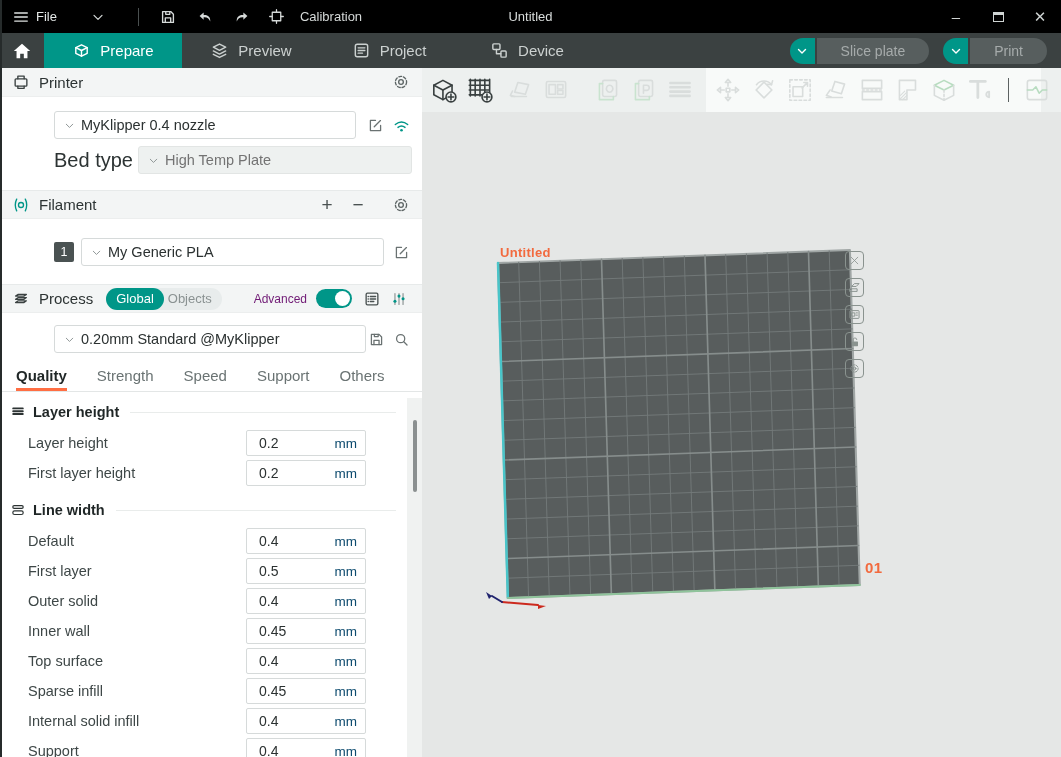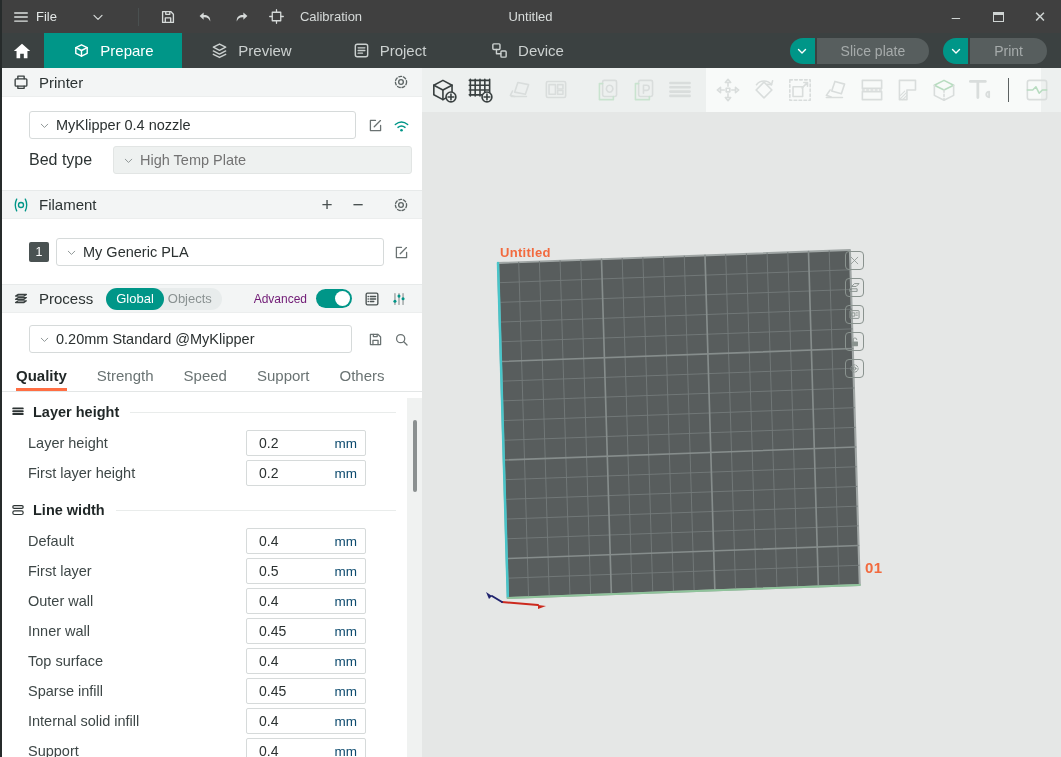--- a/index.html
+++ b/index.html
@@ -6,21 +6,21 @@
   html,body { margin:0; padding:0; }
   body {
     width:1061px; height:757px; overflow:hidden; position:relative;
     font-family:"Liberation Sans", sans-serif; background:#fff;
     -webkit-font-smoothing:antialiased;
   }
   svg { display:block; fill:none; stroke:currentColor; stroke-width:1.5; stroke-linecap:round; stroke-linejoin:round; }
   .win-edge { position:absolute; left:0; top:0; width:2px; height:757px; background:#262b2b; z-index:90; }
 
   
-  .titlebar { height:33px; background:#404040; display:flex; align-items:center; color:#dde1e0; position:relative; padding-left:12px; }
+  .titlebar { height:33px; background:#000000; display:flex; align-items:center; color:#dde1e0; position:relative; padding-left:12px; }
   .titlebar .menu-group { display:flex; align-items:center; gap:6px; }
   .file-label { font-size:13px; color:#e4e8e7; }
   .tb-divider { width:1px; height:18px; background:#4a5050; margin:0 14px 0 18px; }
   .tb-btn { width:30px; height:26px; display:flex; align-items:center; justify-content:center; color:#d6dad9; margin-right:7px; }
   .calib { display:flex; align-items:center; gap:15px; color:#d6dad9; font-size:13px; margin-left:4px; }
   .win-title { position:absolute; left:0; right:0; text-align:center; font-size:13px; color:#d9dddc; pointer-events:none; }
   .win-controls { margin-left:auto; display:flex; align-items:center; height:100%; position:relative; z-index:2; }
   .win-controls .wc { width:42px; height:100%; display:flex; align-items:center; justify-content:center; color:#cfd4d3; font-size:15px; }
   .max-glyph { width:11px; height:10px; border:1.2px solid #cfd4d3; border-top-width:3px; }
 
@@ -38,21 +38,21 @@
   .content { display:flex; height:689px; }
   .left-panel { width:422px; background:#fff; display:flex; flex-direction:column; position:relative; }
   .viewport { flex:1; background:#e5e7e6; position:relative; overflow:hidden; }
 
   
   .band { height:29px; background:#f3f5f5; border-top:1px solid #e7eaea; border-bottom:1px solid #eceeee; display:flex; align-items:center; padding:0 12px; color:#2c3333; font-size:15px; gap:9px; }
   .band .grow { flex:1; }
   .band-icon { color:#3a4141; display:flex; }
   .gear-icon { color:#5d6565; display:flex; }
   .pm { font-size:19px; color:#4a5252; width:22px; text-align:center; line-height:1; }
-  .row { display:flex; align-items:center; padding:0 10px 0 29px; }
+  .row { display:flex; align-items:center; padding:0 10px 0 14px;margin-left:40px; }
   .select { height:28px; border:1px solid #d6dada; border-radius:3px; background:#fff; display:flex; align-items:center; gap:5px; padding:0 8px; font-size:14.5px; color:#2b3131; min-width:0; }
   .select .chev { color:#8d9494; flex:none; }
   .select.disabled { background:#eef1f0; border-color:#e2e5e4; color:#737373; }
   .icon-btn { width:22px; height:22px; display:flex; align-items:center; justify-content:center; color:#6a7272; }
   .wifi { color:#009688; }
   .slot-badge { width:20px; height:20px; background:#4a5252; color:#fff; font-size:12.5px; display:flex; align-items:center; justify-content:center; border-radius:2px; flex:none; }
   .scope-pill { height:22px; background:#e8ecec; border-radius:11px; display:flex; align-items:center; font-size:13px; }
   .scope-seg { padding:0 10px; height:22px; display:flex; align-items:center; border-radius:11px; color:#8a9292; }
   .scope-seg.active { background:#009688; color:#fff; }
   .adv-label { font-size:12px; color:#701a75; }
@@ -248,21 +248,21 @@
       <span class="icon-btn wifi" style="margin-left:4px">
         <svg width="19" height="19" viewBox="0 0 20 20">
             <path d="M3.5 9 C7.5 5.7,12.5 5.7,16.5 9"></path>
             <path d="M6.3 12 C8.7 10.1,11.3 10.1,13.7 12"></path>
             <circle cx="10" cy="15" r="1.4" fill="currentColor" stroke="none"></circle>
           </svg>
       </span>
     </div>
 
     <div class="row" style="margin-top:7px">
-      <span style="width:84px; font-size:16px; color:#2c3333">Bed type</span>
+      <span style="width:84px; font-size:20px; color:#2c3333">Bed type</span>
       <div class="select disabled" style="flex:1">
         <span class="chev">
           <svg width="13" height="13" viewBox="0 0 20 20">
               <path d="M5 8 L10 13 L15 8"></path>
             </svg>
         </span>
         <span>High Temp Plate</span>
       </div>
     </div>
 
@@ -416,21 +416,21 @@
         </div>
       </div>
       <div class="set-row">
         <span class="set-label">First layer</span>
         <div class="val-box">
           <span class="val-num">0.5</span>
           <span class="val-unit">mm</span>
         </div>
       </div>
       <div class="set-row">
-        <span class="set-label">Outer wall</span>
+        <span class="set-label">Outer solid</span>
         <div class="val-box">
           <span class="val-num">0.4</span>
           <span class="val-unit">mm</span>
         </div>
       </div>
       <div class="set-row">
         <span class="set-label">Inner wall</span>
         <div class="val-box">
           <span class="val-num">0.45</span>
           <span class="val-unit">mm</span>

